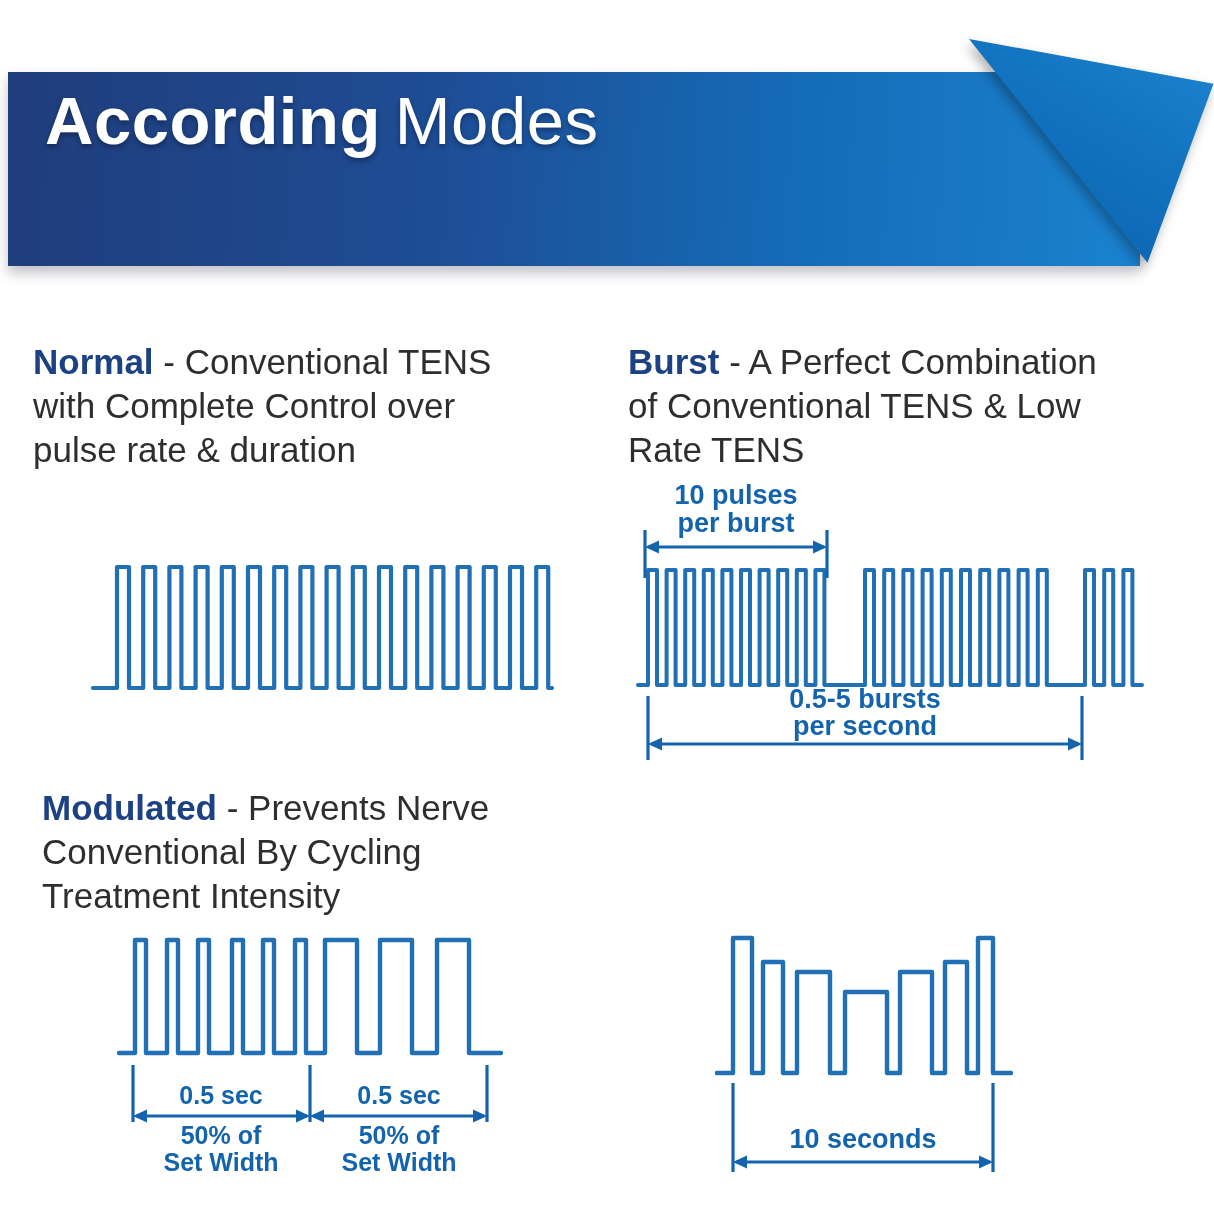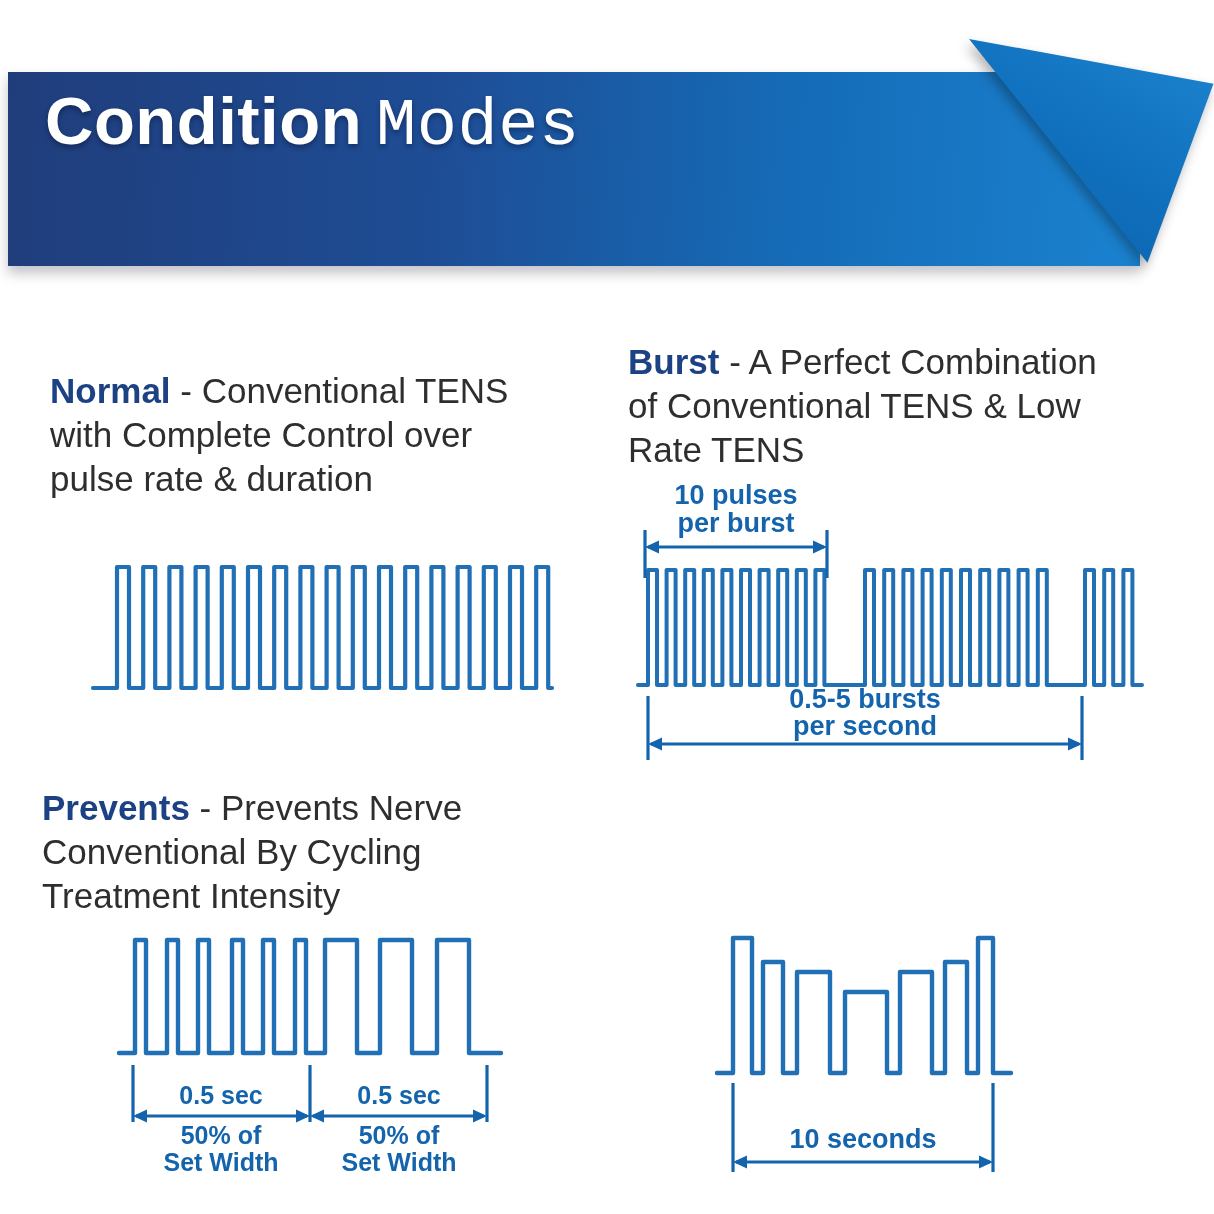--- a/index.html
+++ b/index.html
@@ -7,68 +7,68 @@
         font-family:"Liberation Sans",sans-serif;}
 
   
   .banner{position:absolute;left:8px;top:72px;width:1132px;height:194px;
           background:linear-gradient(93deg,#203d7b 0%,#1e4d95 38%,#156cb8 70%,#1b82cf 100%);
           box-shadow:0 7px 12px rgba(50,50,70,.30);z-index:1;}
   .banner-title{position:absolute;left:37px;top:14px;margin:0;white-space:nowrap;
           font-size:67px;line-height:1.05;color:#ffffff;letter-spacing:.5px;
           text-shadow:0 3px 5px rgba(8,18,48,.45);}
   .banner-title .t-bold{font-weight:700;}
-  .banner-title .t-reg{font-weight:300;margin-left:14px;font-family:Liberation Mono, monospace;}
+  .banner-title .t-reg{font-weight:300;margin-left:14px;}
   .banner-sub{position:absolute;left:39px;top:96px;margin:0;color:#ffffff;
           font-size:33px;line-height:42px;font-weight:400;
           text-shadow:0 2px 4px rgba(8,18,48,.40);white-space:nowrap;}
   .arrow-wrap{position:absolute;left:958px;top:28px;width:256px;height:242px;z-index:2;
           filter:drop-shadow(-3px 6px 6px rgba(0,0,0,.30));}
   .arrow-shape{width:100%;height:100%;
           clip-path:polygon(4.3% 4.5%,99.8% 23%,74% 97%);
           background:linear-gradient(210deg,#1d84d0 5%,#1172bf 45%,#0b62ae 90%);}
 
   
   .head{position:absolute;font-size:35px;line-height:44px;color:#2e2e2e;font-weight:400;}
   .head .kw{color:#1d4284;font-weight:700;}
   .head .rest{white-space:pre-line;}
-  .head-normal{left:50px;top:340px;width:560px;margin-top:29px;}
+  .head-normal{left:33px;top:340px;width:560px;}
   .head-burst{left:608px;top:340px;width:586px;margin-left:20px;}
   .head-modulated{left:42px;top:786px;width:560px;}
   .head-strength{left:628px;top:786px;width:586px;}
 
   
   .diag{position:absolute;}
   .diag-normal{left:90px;top:558px;width:465px;height:142px;}
   .diag-burst{left:630px;top:478px;width:520px;height:282px;}
   .diag-modulated{left:115px;top:930px;width:390px;height:250px;}
   .diag-strength{left:715px;top:930px;width:300px;height:250px;}
   svg text{font-family:"Liberation Sans",sans-serif;font-weight:700;}
 </style>
 </head>
 <body>
 
 <div class="page">
 
   <div class="banner">
-    <h1 class="banner-title"><span class="t-bold">Condition</span><span class="t-reg">Modes</span></h1>
+    <h1 class="banner-title"><span class="t-bold">According</span><span class="t-reg">Modes</span></h1>
   </div>
   <div class="arrow-wrap">
     <div class="arrow-shape"></div>
   </div>
 
   <div class="head head-normal"><span class="kw">Normal</span><span class="rest"> - Conventional TENS
 with Complete Control over
 pulse rate &amp; duration</span></div>
 
   <div class="head head-burst"><span class="kw">Burst</span><span class="rest"> - A Perfect Combination
 of Conventional TENS &amp; Low
 Rate TENS</span></div>
 
-  <div class="head head-modulated"><span class="kw">Prevents</span><span class="rest"> - Prevents Nerve
+  <div class="head head-modulated"><span class="kw">Modulated</span><span class="rest"> - Prevents Nerve
 Conventional By Cycling
 Treatment Intensity</span></div>
 
 
   <svg class="diag diag-normal" viewBox="0 0 465 142">
       <path d="M 3 130 L 27 130 L 27 9 L 39 9 L 39 130 L 53.2 130 L 53.2 9 L 65.2 9 L 65.2 130 L 79.4 130 L 79.4 9 L 91.4 9 L 91.4 130 L 105.6 130 L 105.6 9 L 117.6 9 L 117.6 130 L 131.8 130 L 131.8 9 L 143.8 9 L 143.8 130 L 158 130 L 158 9 L 170 9 L 170 130 L 184.2 130 L 184.2 9 L 196.2 9 L 196.2 130 L 210.4 130 L 210.4 9 L 222.4 9 L 222.4 130 L 236.6 130 L 236.6 9 L 248.6 9 L 248.6 130 L 262.79999999999995 130 L 262.79999999999995 9 L 274.79999999999995 9 L 274.79999999999995 130 L 289 130 L 289 9 L 301 9 L 301 130 L 315.2 130 L 315.2 9 L 327.2 9 L 327.2 130 L 341.4 130 L 341.4 9 L 353.4 9 L 353.4 130 L 367.59999999999997 130 L 367.59999999999997 9 L 379.59999999999997 9 L 379.59999999999997 130 L 393.8 130 L 393.8 9 L 405.8 9 L 405.8 130 L 420 130 L 420 9 L 432 9 L 432 130 L 446.2 130 L 446.2 9 L 458.2 9 L 458.2 130 L 462 130" fill="none" stroke="#2170b5" stroke-width="4.2" stroke-linejoin="round" stroke-linecap="round"></path>
     </svg>
   <svg class="diag diag-burst" viewBox="0 0 520 282">
       <path d="M 8 207 L 18 207 L 18 92 L 27 92 L 27 207 L 36.6 207 L 36.6 92 L 45.6 92 L 45.6 207 L 55.2 207 L 55.2 92 L 64.2 92 L 64.2 207 L 73.80000000000001 207 L 73.80000000000001 92 L 82.80000000000001 92 L 82.80000000000001 207 L 92.4 207 L 92.4 92 L 101.4 92 L 101.4 207 L 111 207 L 111 92 L 120 92 L 120 207 L 129.60000000000002 207 L 129.60000000000002 92 L 138.60000000000002 92 L 138.60000000000002 207 L 148.20000000000002 207 L 148.20000000000002 92 L 157.20000000000002 92 L 157.20000000000002 207 L 166.8 207 L 166.8 92 L 175.8 92 L 175.8 207 L 185.4 207 L 185.4 92 L 194.4 92 L 194.4 207 L 235 207 L 235 92 L 244 92 L 244 207 L 254.2 207 L 254.2 92 L 263.2 92 L 263.2 207 L 273.4 207 L 273.4 92 L 282.4 92 L 282.4 207 L 292.6 207 L 292.6 92 L 301.6 92 L 301.6 207 L 311.8 207 L 311.8 92 L 320.8 92 L 320.8 207 L 331 207 L 331 92 L 340 92 L 340 207 L 350.2 207 L 350.2 92 L 359.2 92 L 359.2 207 L 369.4 207 L 369.4 92 L 378.4 92 L 378.4 207 L 388.6 207 L 388.6 92 L 397.6 92 L 397.6 207 L 407.79999999999995 207 L 407.79999999999995 92 L 416.79999999999995 92 L 416.79999999999995 207 L 455 207 L 455 92 L 464 92 L 464 207 L 474.2 207 L 474.2 92 L 483.2 92 L 483.2 207 L 493.4 207 L 493.4 92 L 502.4 92 L 502.4 207 L 512 207" fill="none" stroke="#2170b5" stroke-width="4" stroke-linejoin="round" stroke-linecap="round"></path>
       <line x1="15" y1="52" x2="15" y2="100" stroke="#1464ad" stroke-width="3.2"></line>

